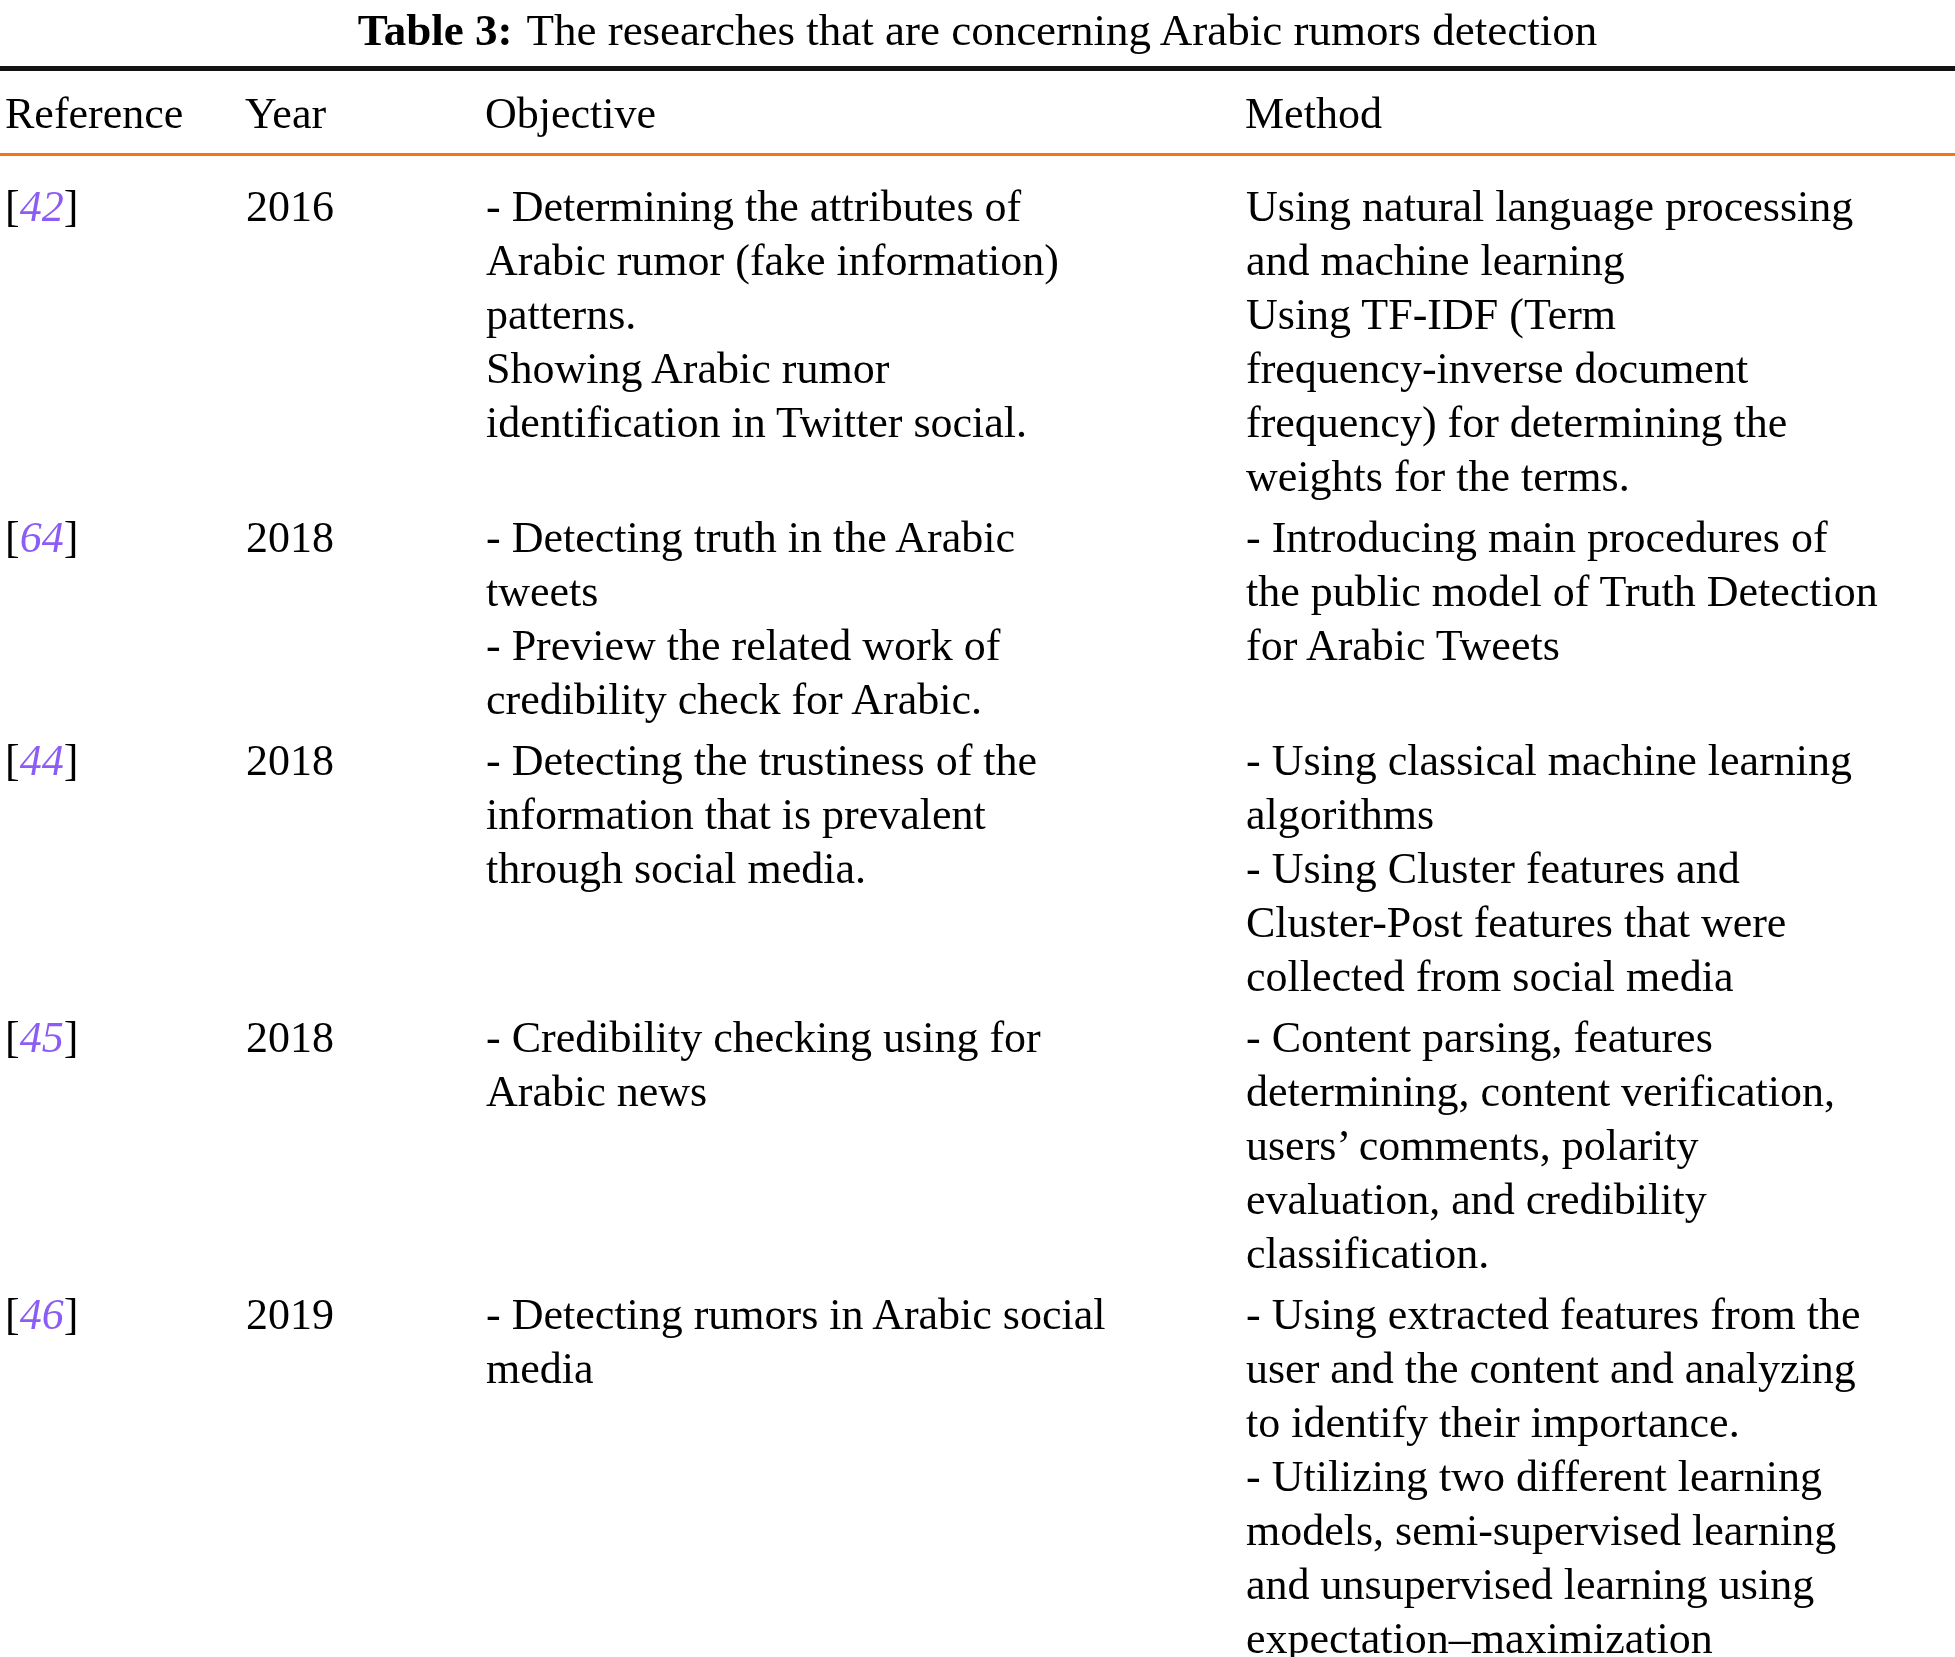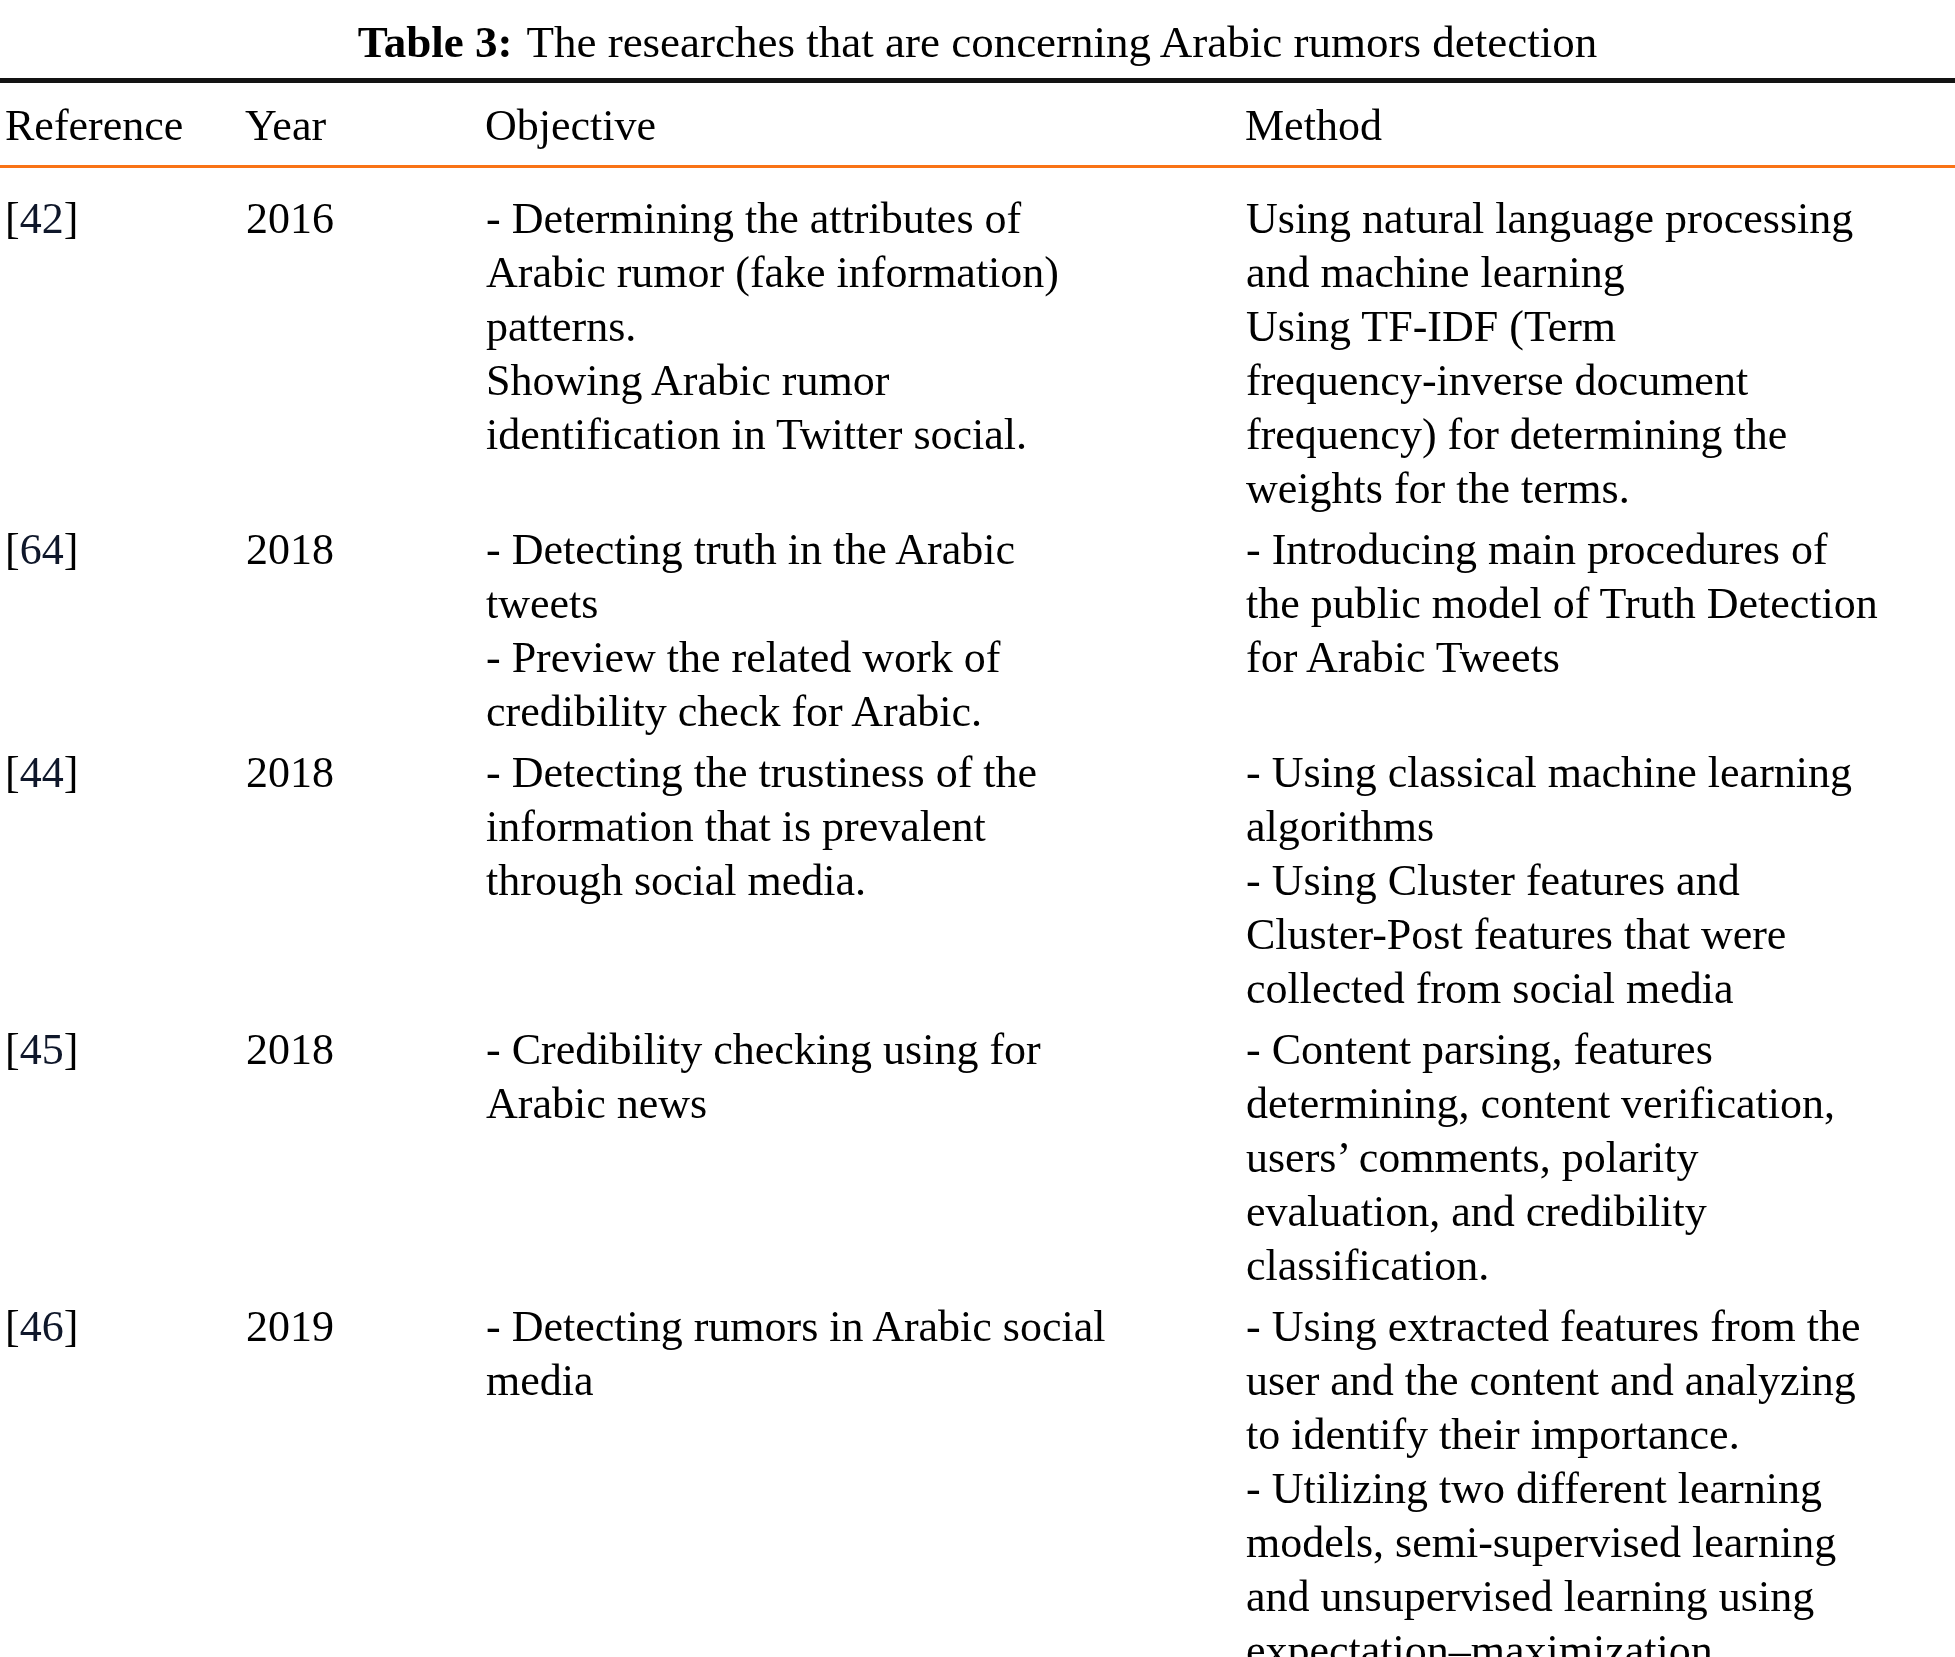--- a/index.html
+++ b/index.html
@@ -10,21 +10,21 @@
   body {
     width: 1955px;
     height: 1657px;
     font-family: "Liberation Serif", "DejaVu Serif", serif;
     color: #000000;
     overflow: hidden;
   }
   .caption {
     text-align: center;
     font-size: 45px;
-    padding-top: 16px;
+    padding-top: 4px;
     height: 62px;
     white-space: nowrap;
   }
   .caption .cap-label {
     font-weight: bold;
   }
   .caption .cap-text {
     margin-left: 14px;
   }
   table.lit-table {
@@ -48,22 +48,23 @@
   thead th.first, tbody td.first { padding-left: 5px; }
   tbody td {
     vertical-align: top;
     font-size: 44px;
     line-height: 54px;
     white-space: pre-line;
     padding-top: 6px;
   }
   tbody tr:first-child td { padding-top: 24px; }
   a.cite {
-    color: #0f172a;
+    color: #8b5cf6;
     text-decoration: none;
+    font-style: italic;
   }
   .bracket { color: #000000; }
 </style>
 </head>
 <body>
 
 <div class="caption">
   <span class="cap-label">Table 3:</span><span class="cap-text">The researches that are concerning Arabic rumors detection</span>
 </div>
 

